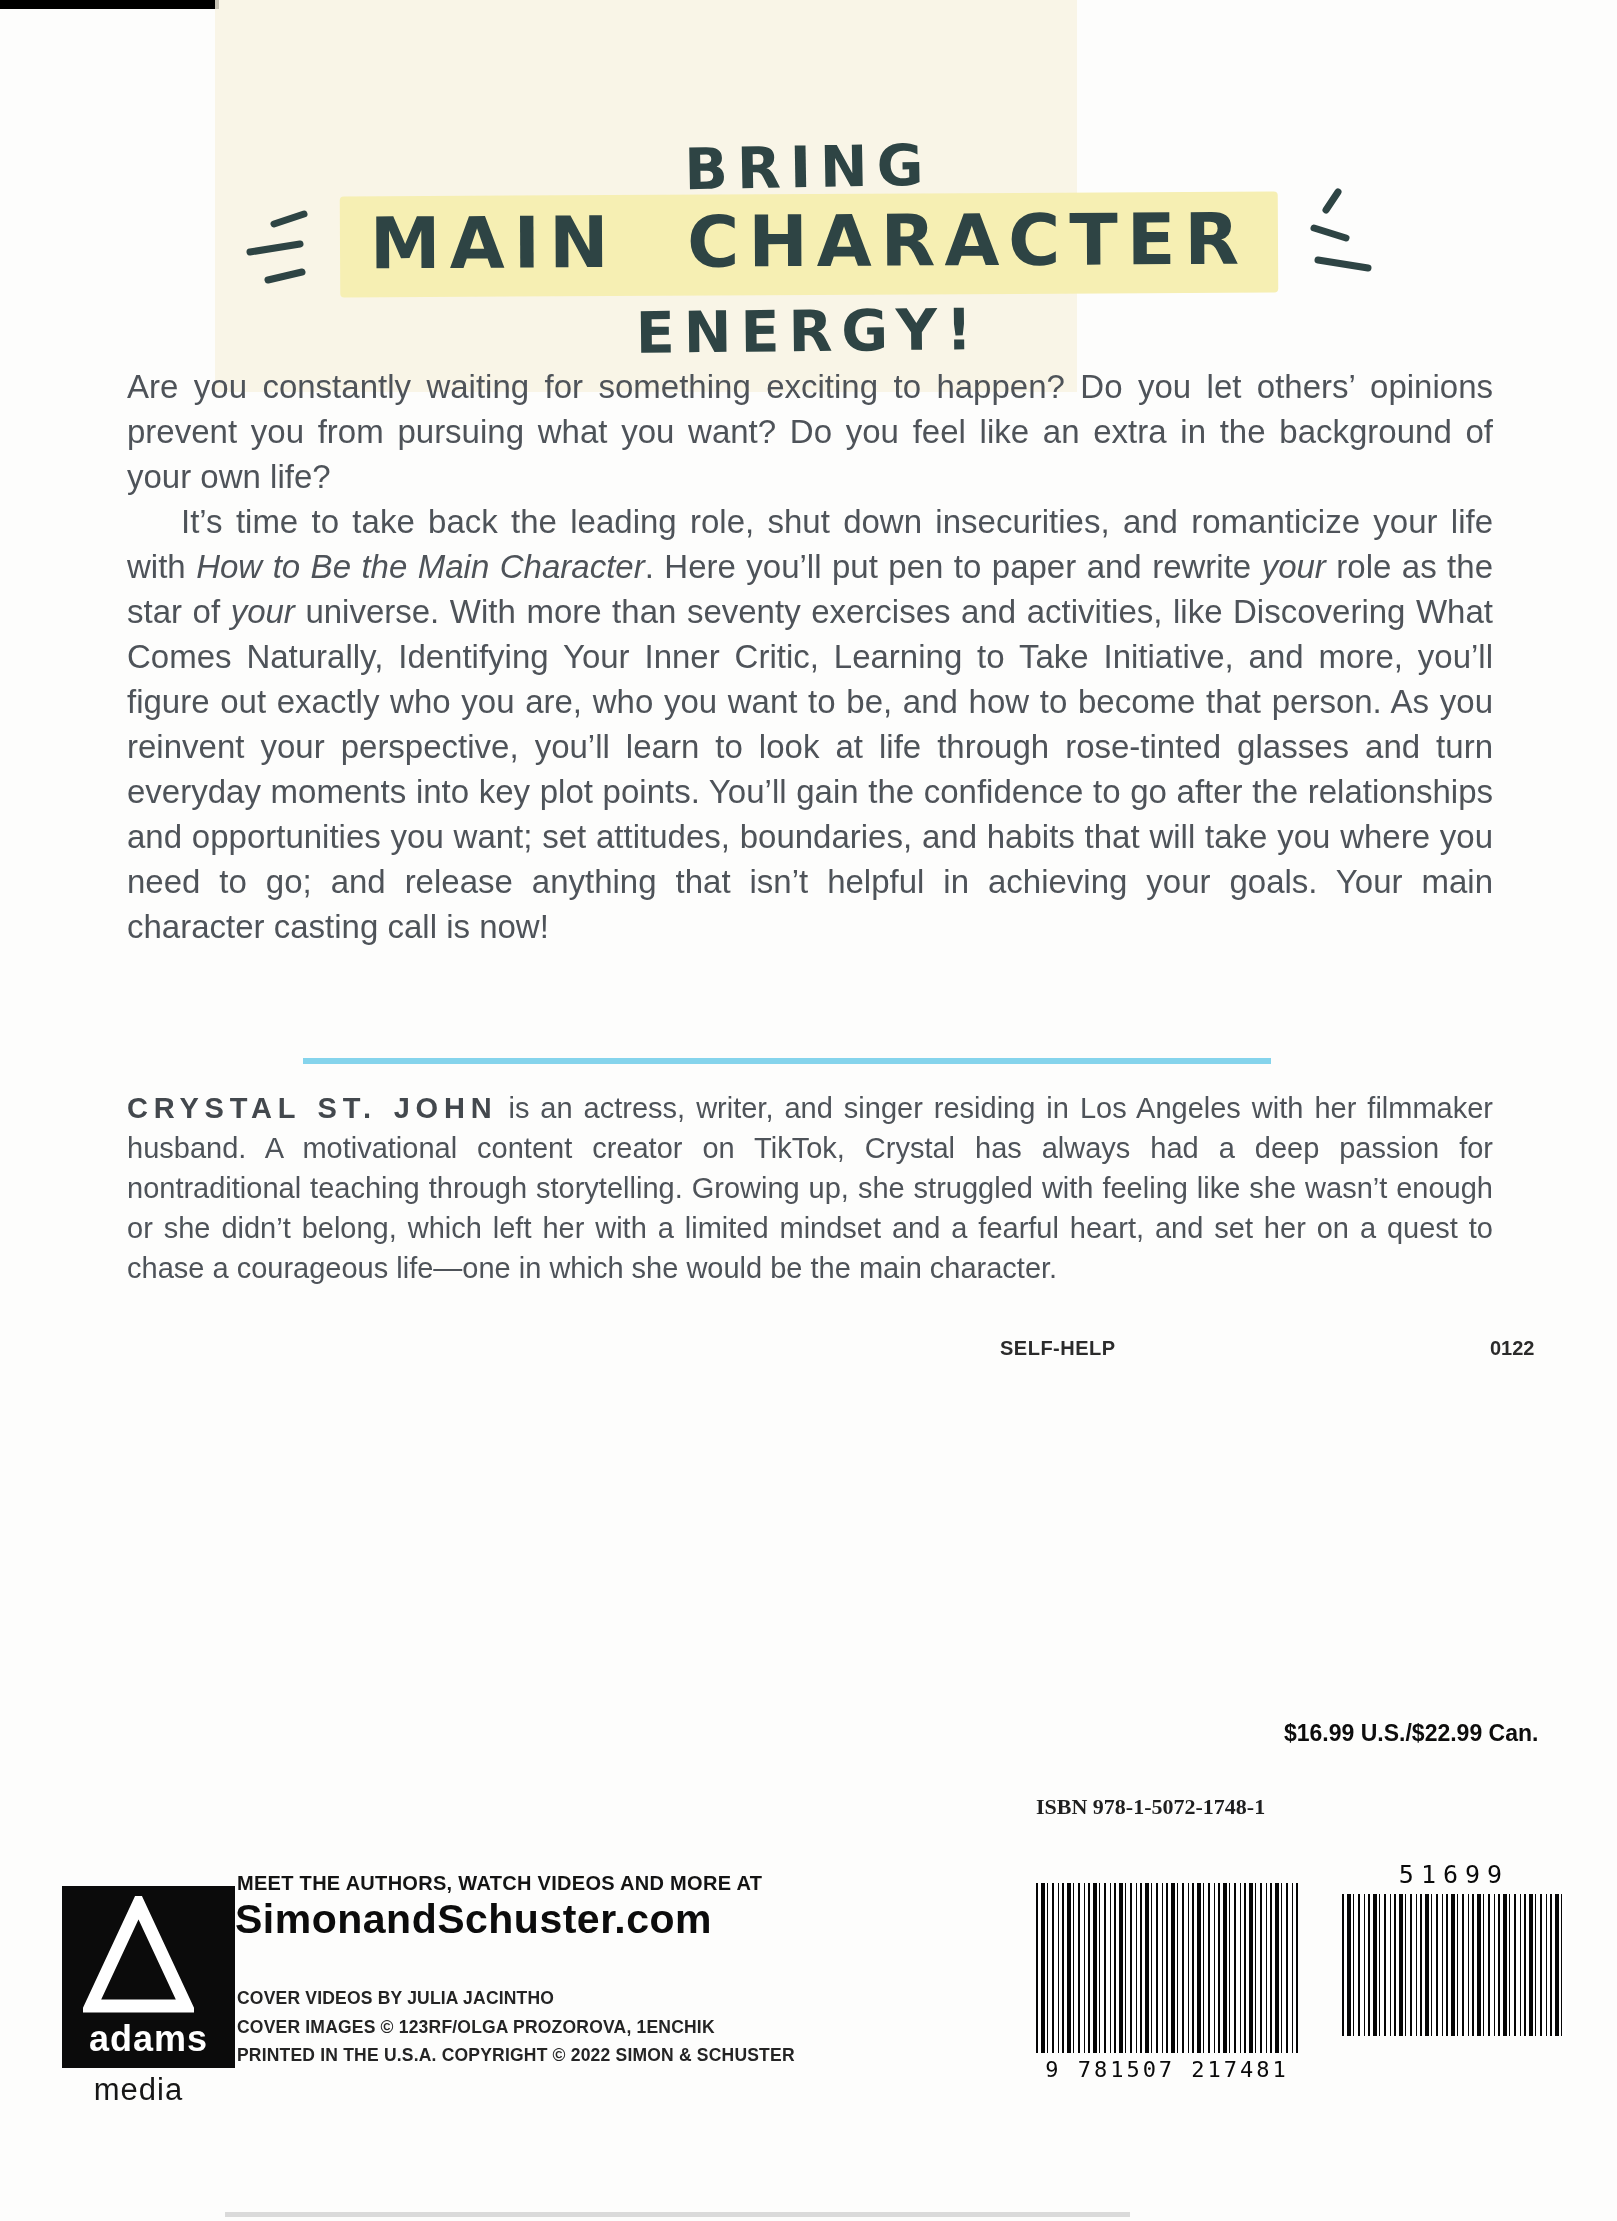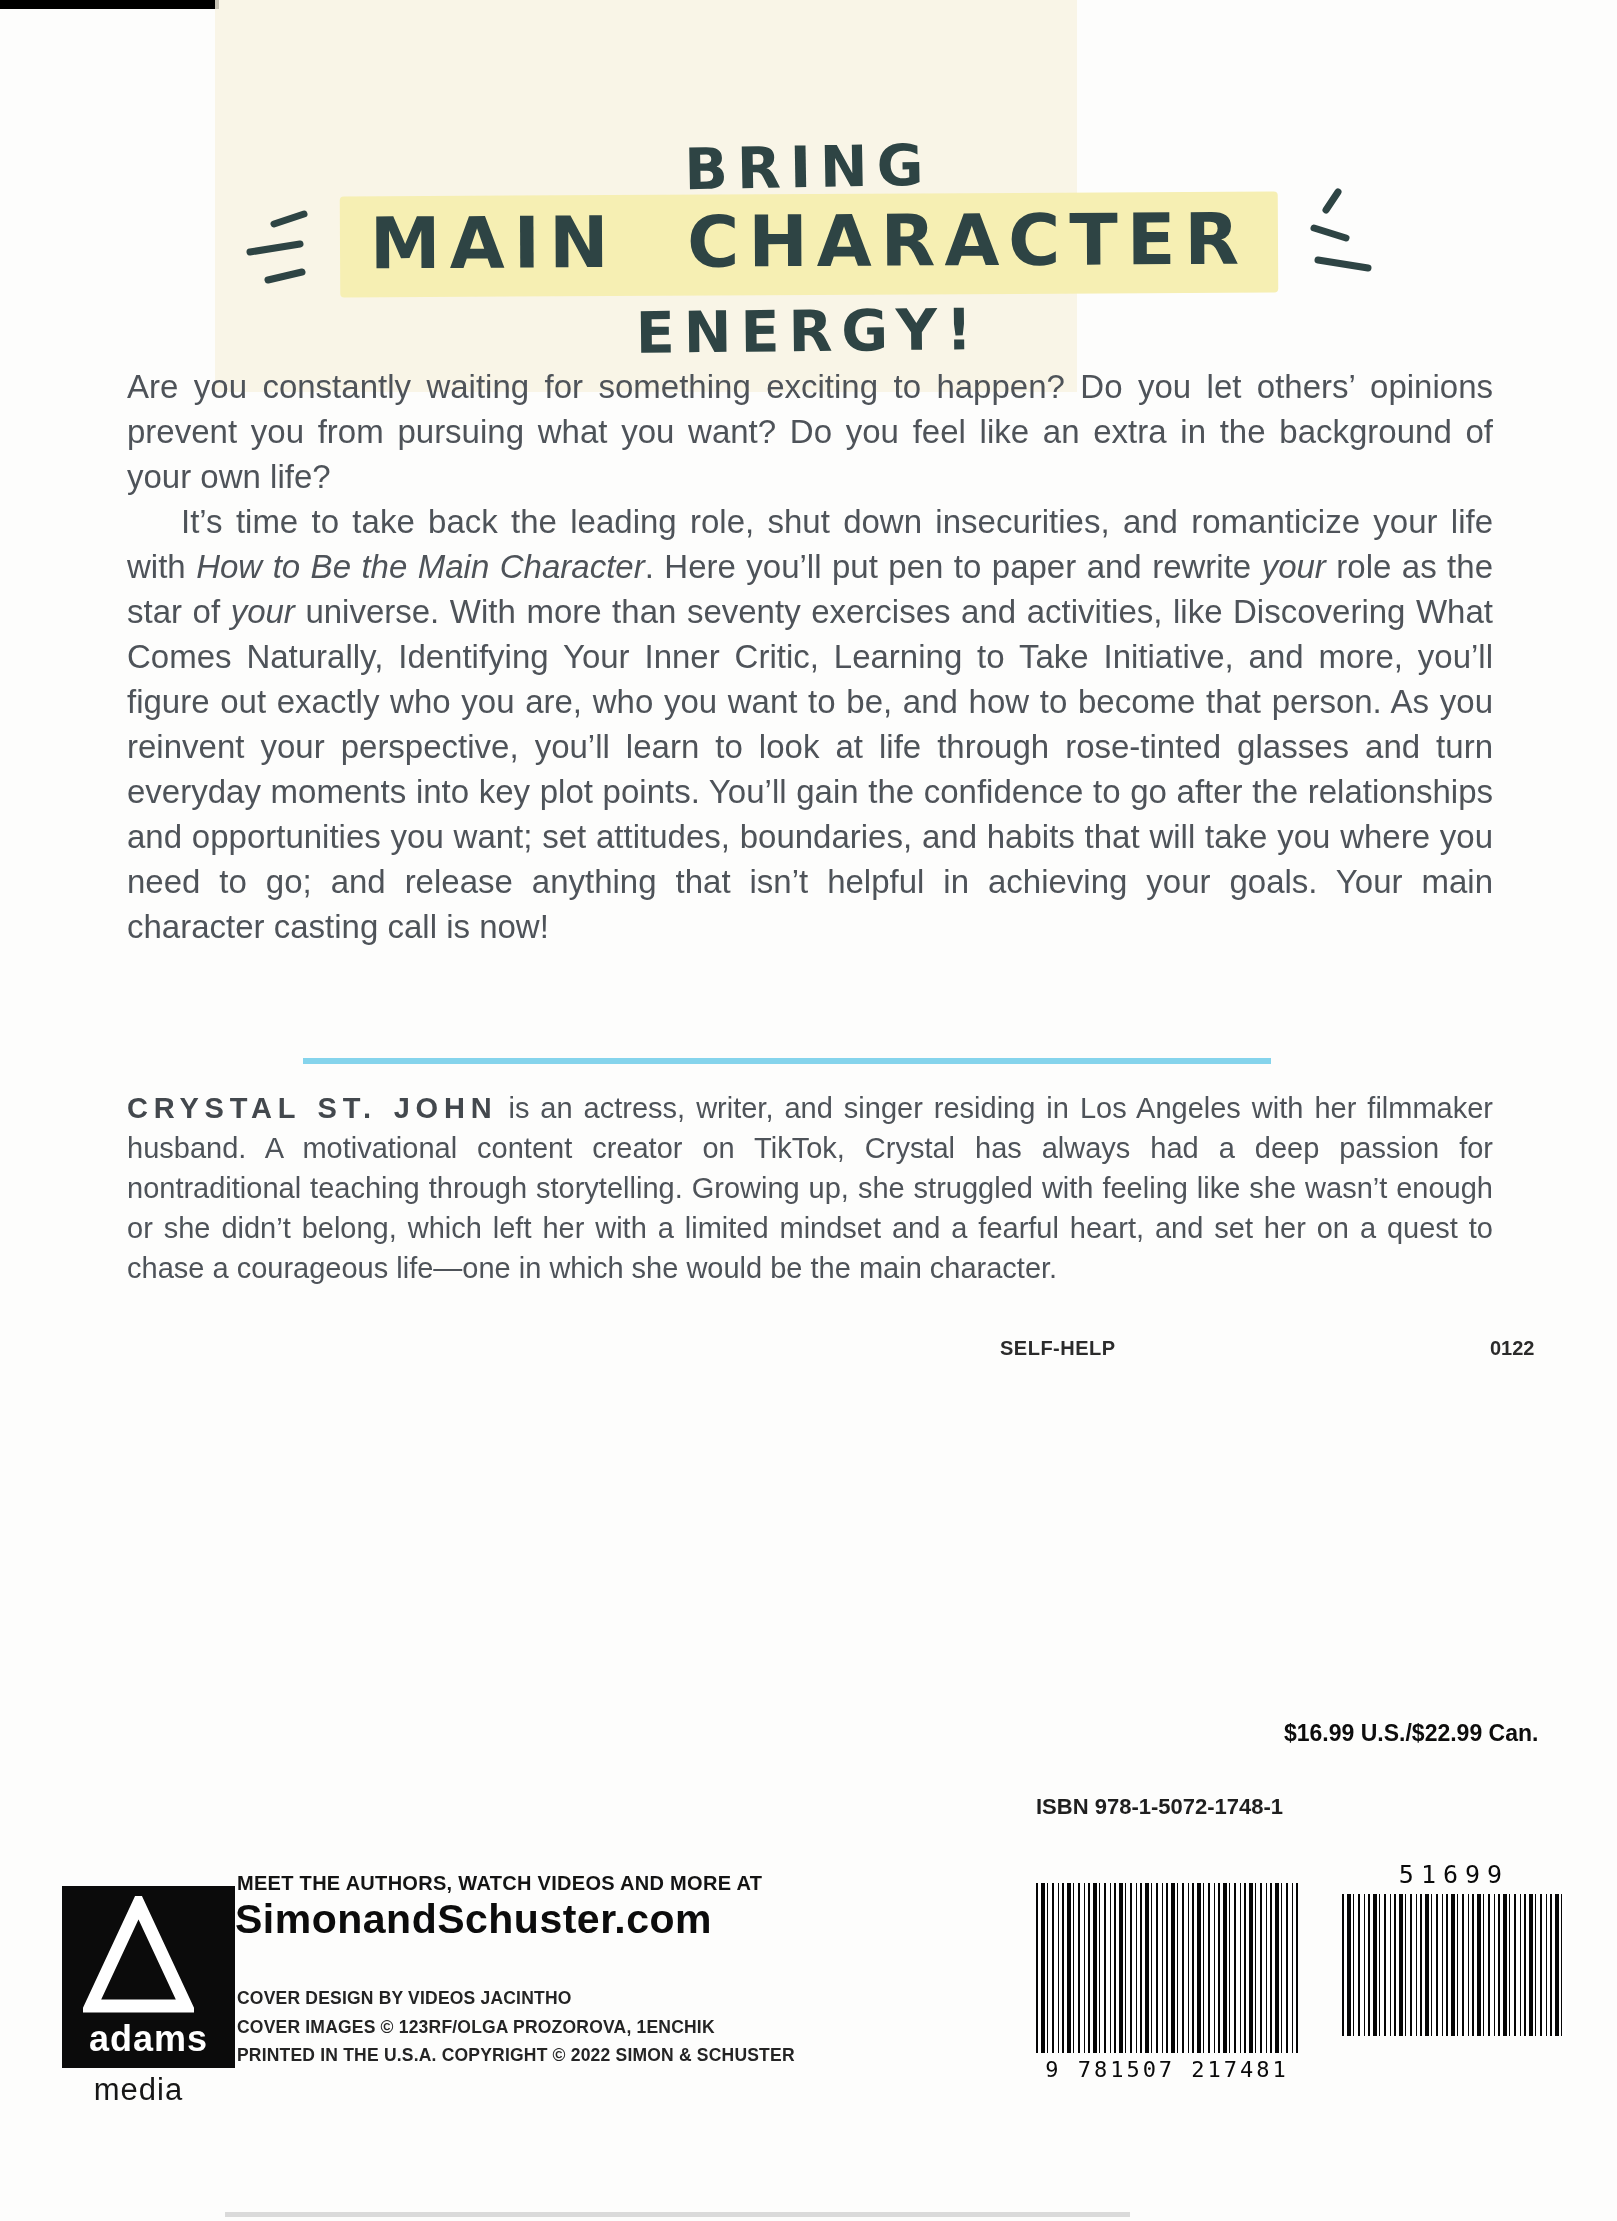--- a/index.html
+++ b/index.html
@@ -54,21 +54,21 @@
   
   .bio { left: 127px; top: 1088px; width: 1366px; font-size: 29px; line-height: 40px; text-align: justify; }
   .bio p { margin: 0; }
   .seg-caps { letter-spacing: .2em; font-weight: 700; color: #43484d; }
 
   
   .category { left: 1000px; top: 1337px; font-size: 20px; font-weight: 700; color: #2b2b2b; letter-spacing: .5px; }
   .printcode { left: 1490px; top: 1337px; font-size: 20px; font-weight: 600; color: #2b2b2b; }
 
   
-  .isbn  { left: 1036px; top: 1794px; font-size: 22px; font-weight: 600; color: #1f1f1f; }
+  .isbn  { left: 1036px; top: 1794px; font-size: 22px; font-weight: 600; color: #1f1f1f; font-family: Liberation Serif, serif; }
   .price { left: 1284px; top: 1720px; font-size: 23px; font-weight: 800; color: #0d0d0d; }
 
   
   .bars {
     width: 100%;
     background-image: repeating-linear-gradient(90deg,
       #060606 0 2px, #fff 2px 5px,
       #060606 5px 9px, #fff 9px 11px,
       #060606 11px 12px, #fff 12px 16px,
       #060606 16px 18px, #fff 18px 22px,
@@ -162,20 +162,20 @@
       <polygon points="55.5,8 8,110 103,110" fill="none" stroke="#ffffff" stroke-width="13"></polygon>
     </svg>
     <div class="adams">adams</div>
   </div>
   <div class="abs media-label">media</div>
 
   <div class="abs tagline">MEET THE AUTHORS, WATCH VIDEOS AND MORE AT</div>
   <div class="abs site">SimonandSchuster.com</div>
 
   <div class="abs credits">
-    <div>COVER DESIGN BY VIDEOS JACINTHO</div>
+    <div>COVER VIDEOS BY JULIA JACINTHO</div>
     <div>COVER IMAGES © 123RF/OLGA PROZOROVA, 1ENCHIK</div>
     <div>PRINTED IN THE U.S.A. COPYRIGHT © 2022 SIMON &amp; SCHUSTER</div>
   </div>
 
   <div class="abs artifact-bottom"></div>
 
 </div>
 
 </body></html>

